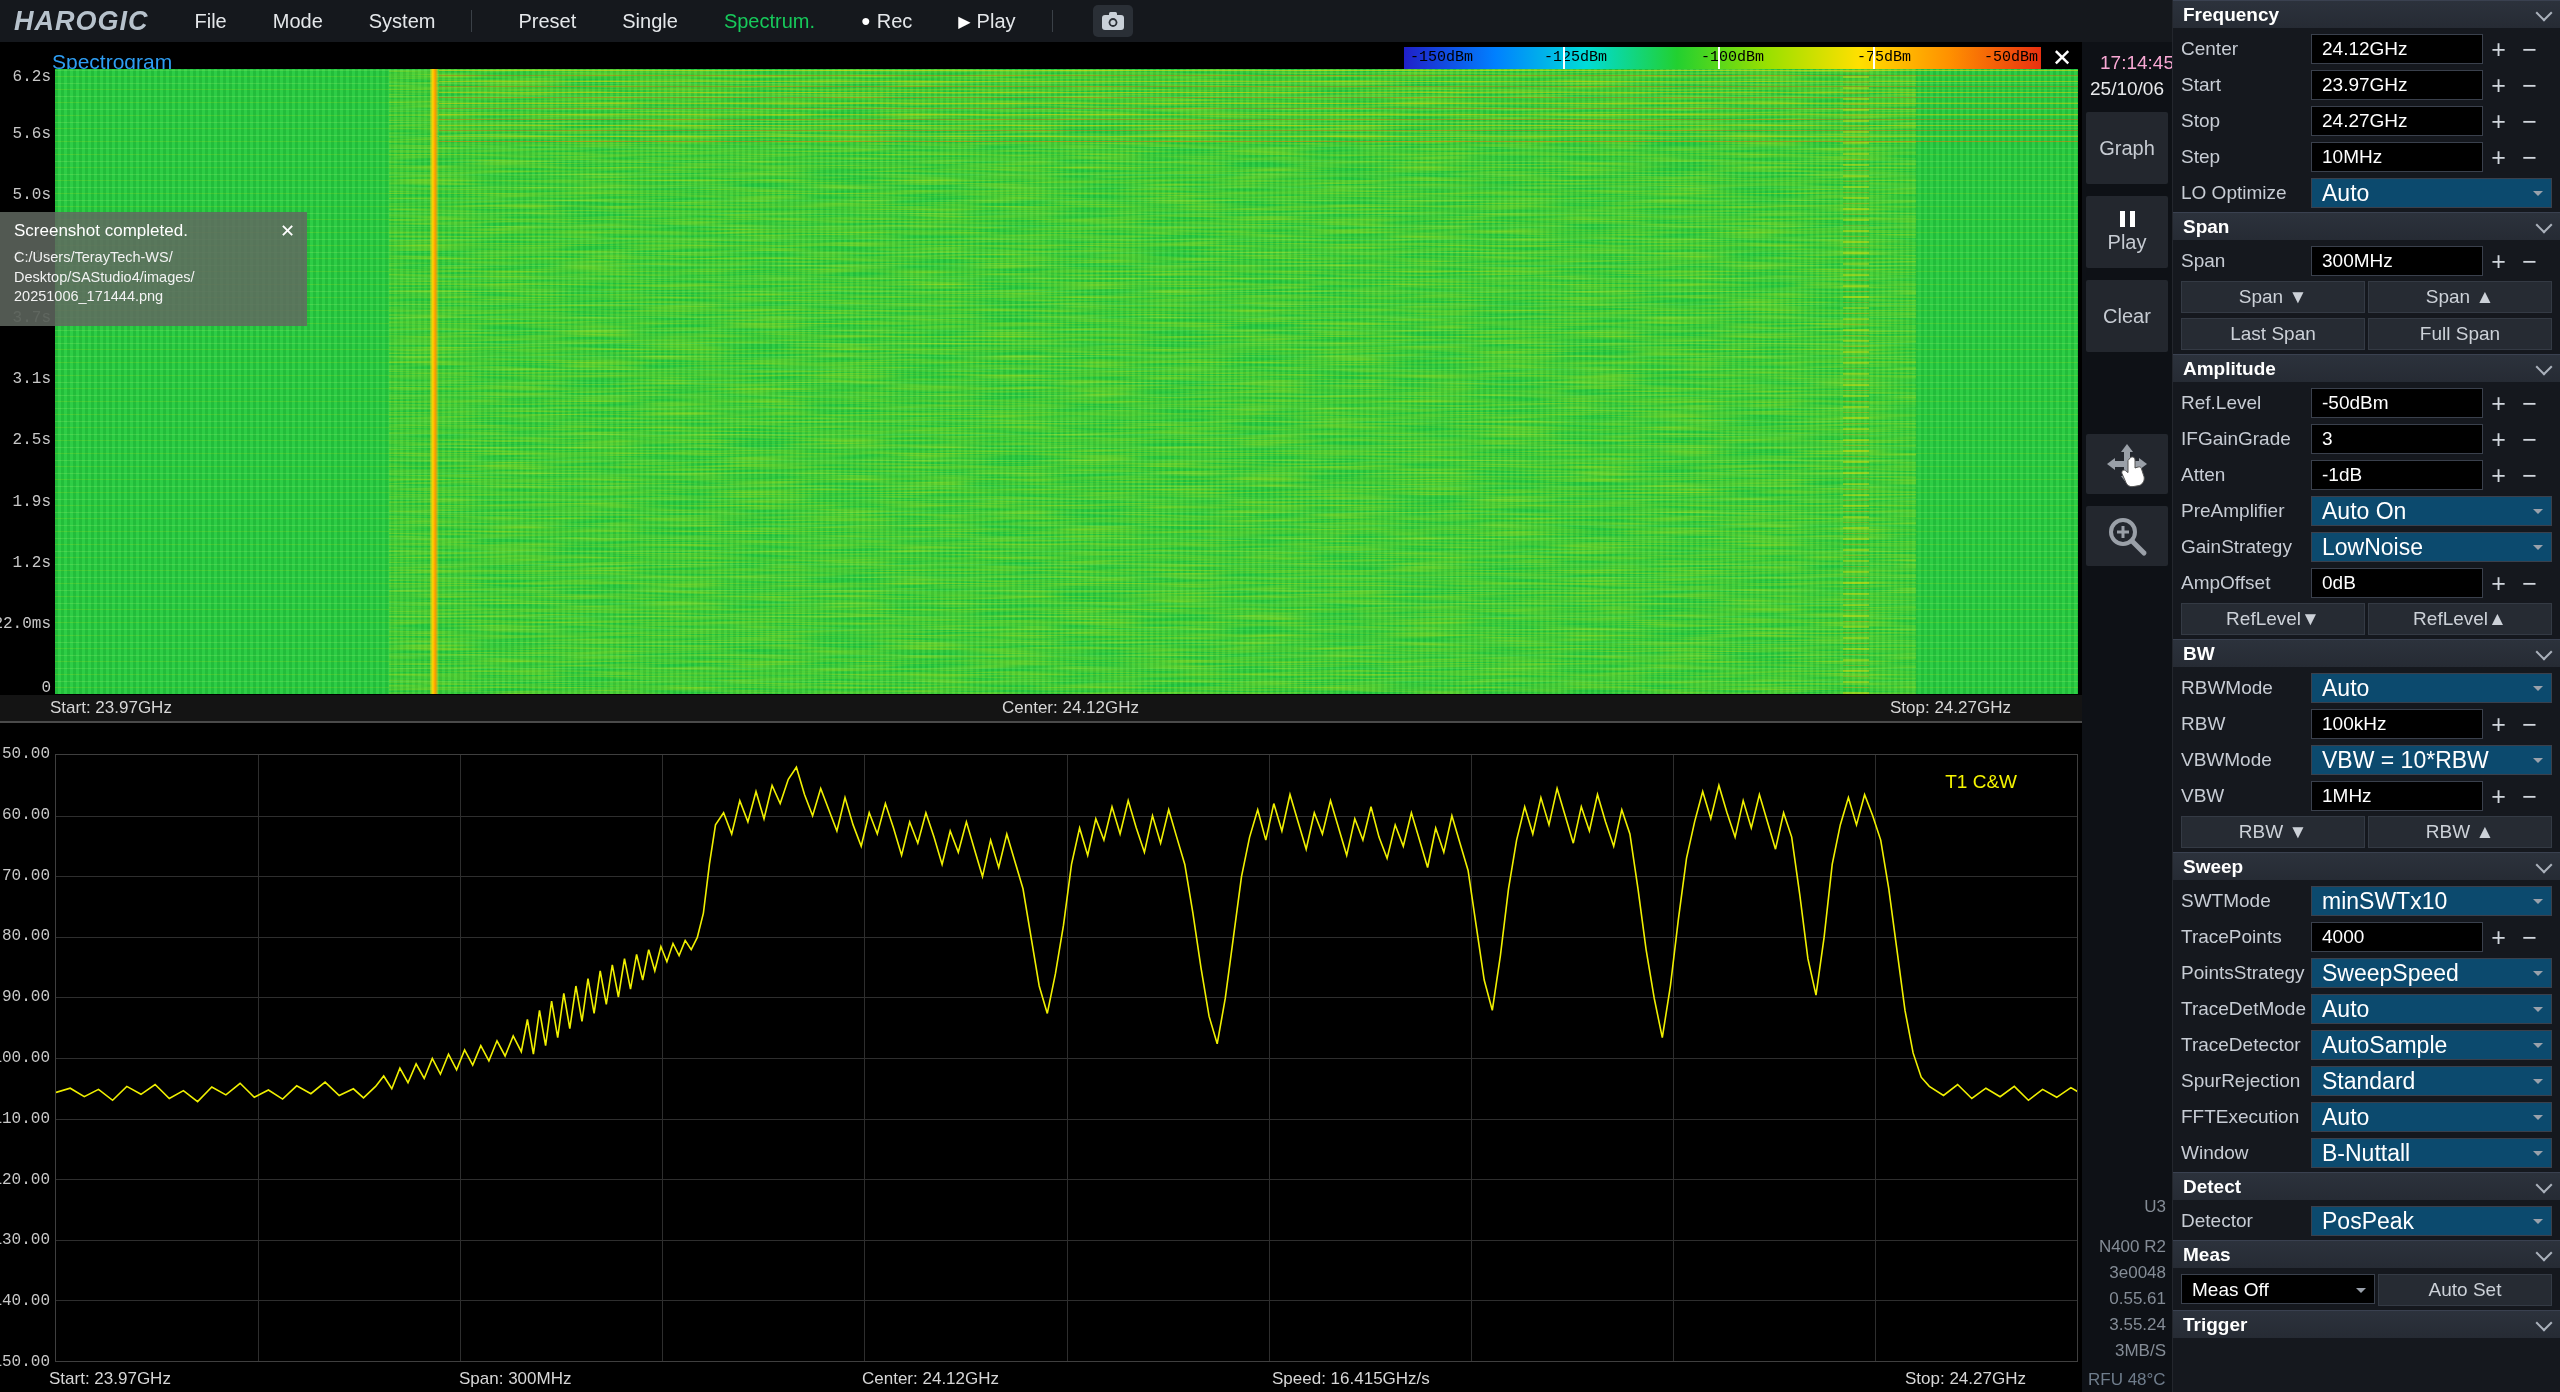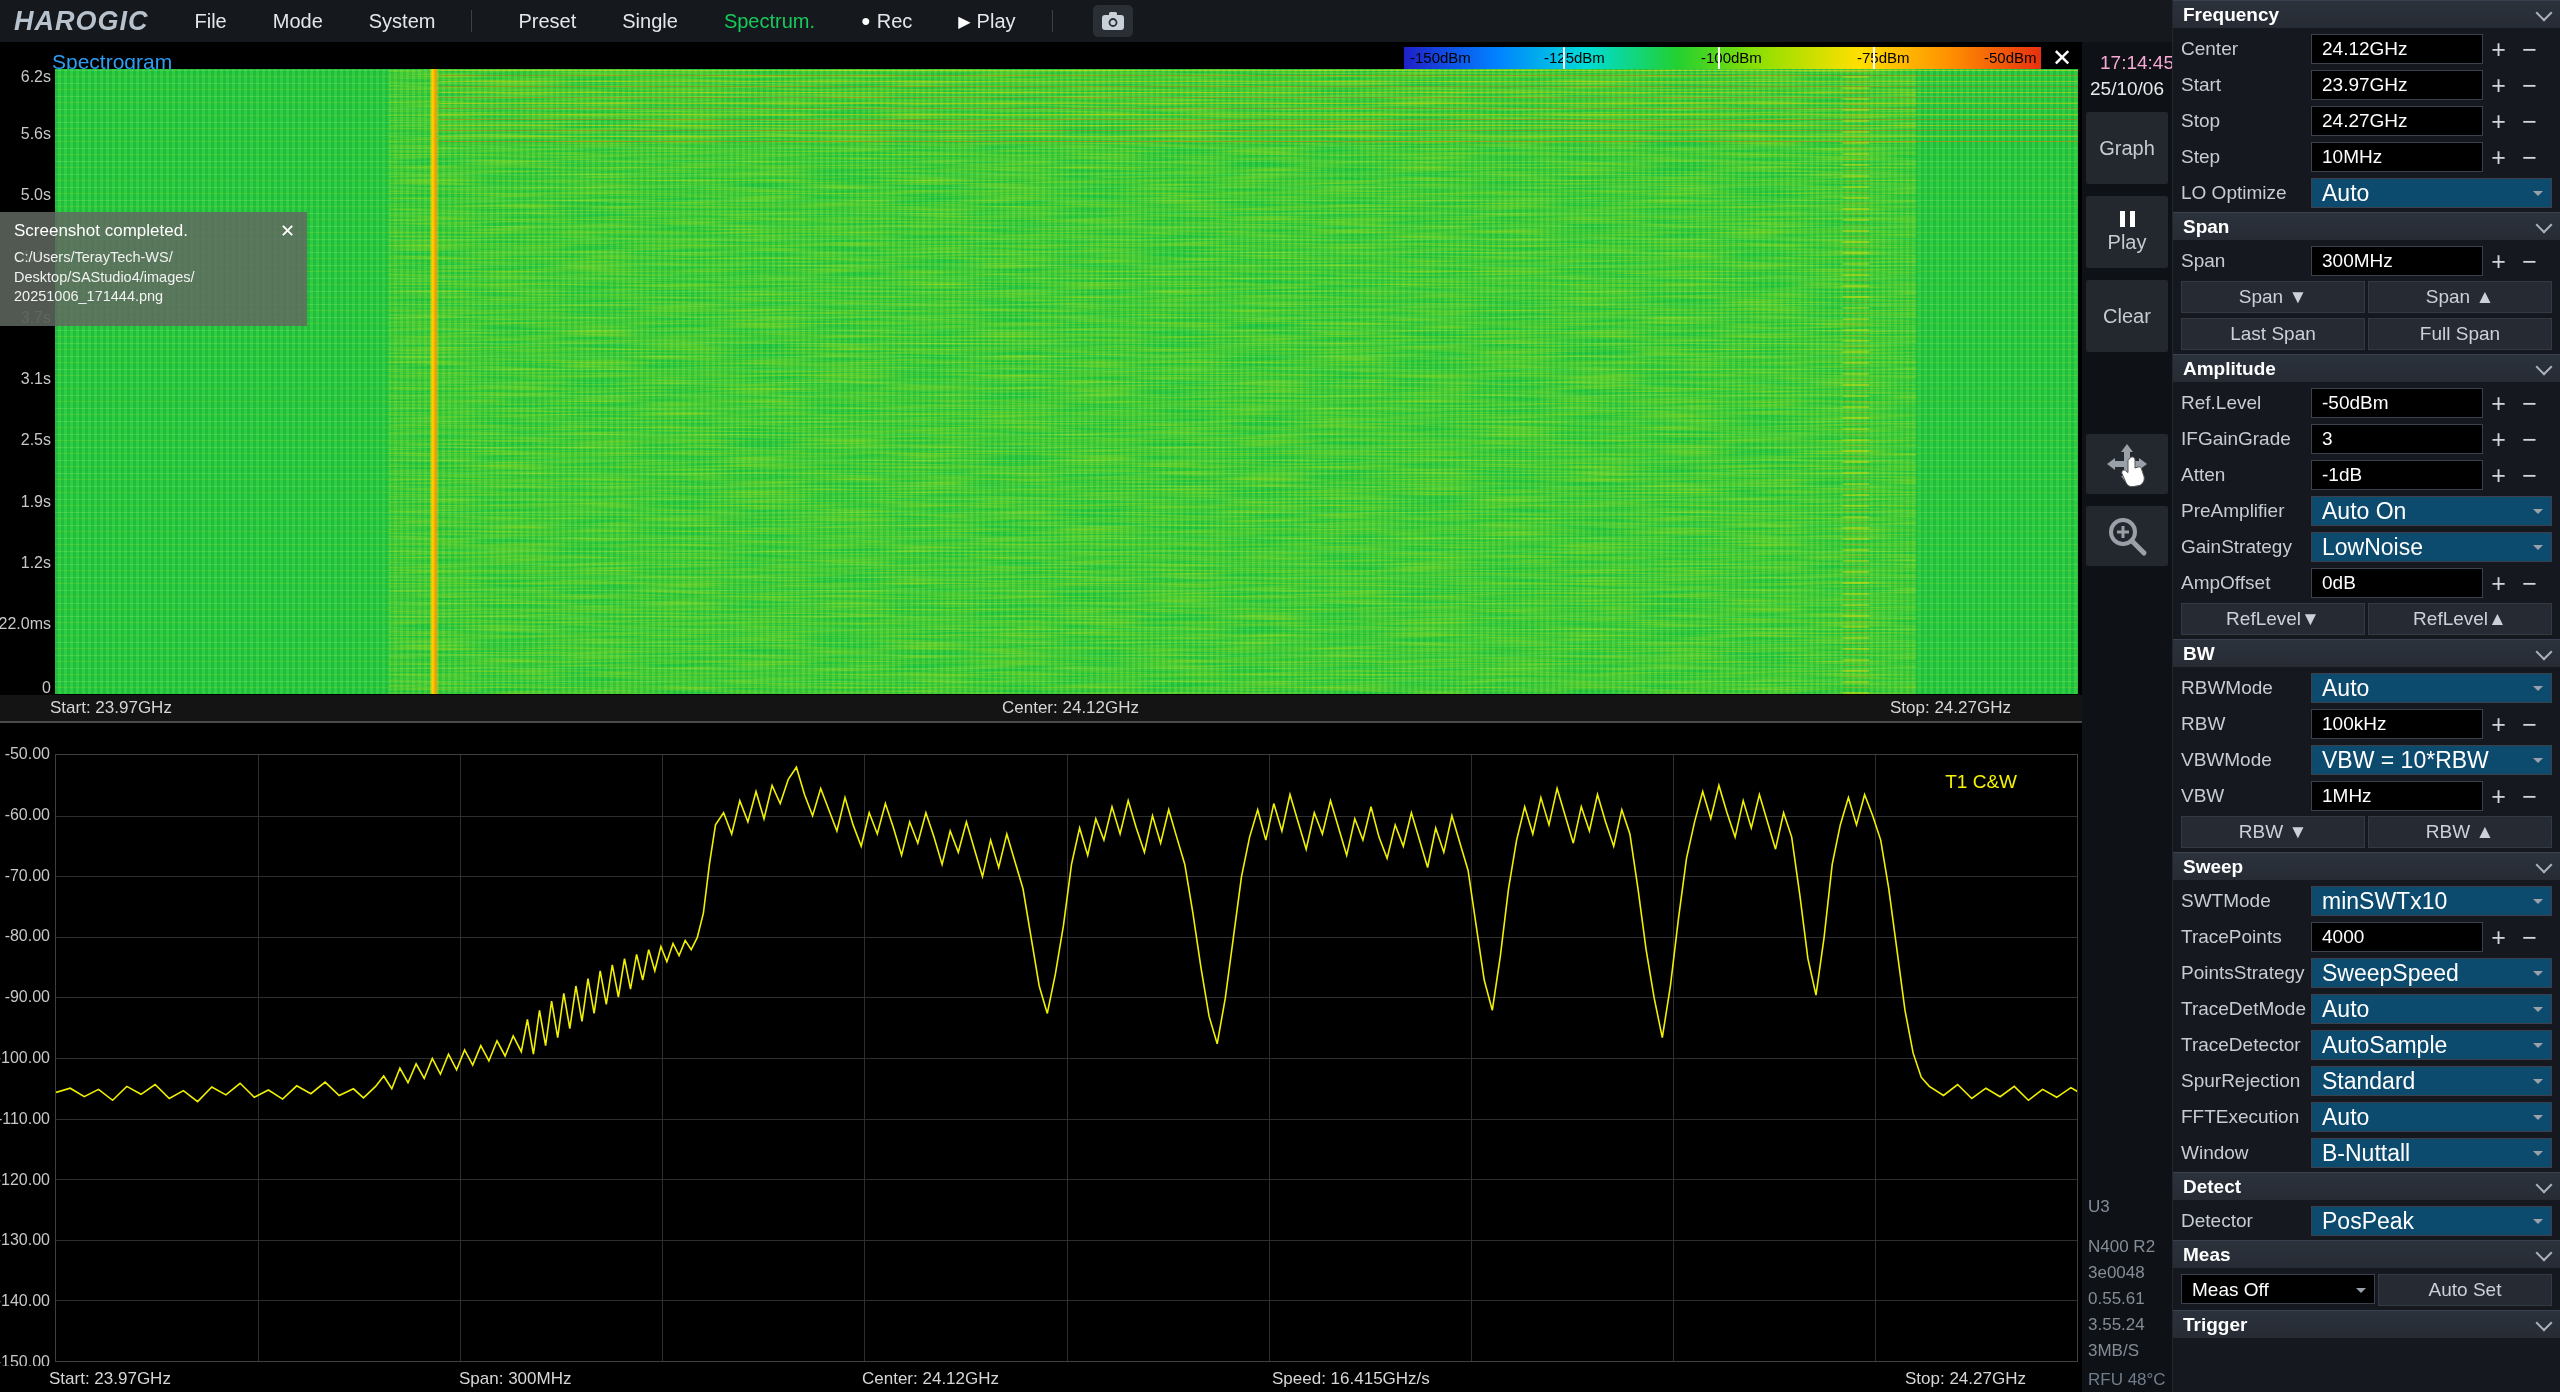--- a/index.html
+++ b/index.html
@@ -19,21 +19,21 @@
            display:flex;align-items:center;justify-content:center;}
   .win-controls{position:absolute;right:0;top:0;height:42px;display:flex;align-items:center;gap:40px;padding-right:26px;}
   .wc{width:26px;height:26px;display:flex;align-items:center;justify-content:center;color:#c9ced4;font-size:20px;}
   .wc .chev{width:14px;height:14px;border-right:2px solid #c9ced4;border-bottom:2px solid #c9ced4;
             transform:rotate(45deg) translate(-3px,-3px);}
   .wc .minbar{width:18px;height:2px;background:#c9ced4;}
   .wc .restore{width:13px;height:13px;border:2px solid #c9ced4;position:relative;background:#15181d;}
   .wc .restore:before{content:"";position:absolute;left:3px;top:-6px;width:12px;height:12px;border:2px solid #c9ced4;z-index:-1;}
   
   .main-left{position:absolute;left:0;top:42px;width:2082px;height:1350px;background:#000;}
-  .mono{font-family:Liberation Sans, sans-serif;}
+  .mono{font-family:Liberation Mono, monospace;}
   
   .sg-title{position:absolute;left:52px;top:8px;font-size:21px;color:#2e9df2;}
   .colorbar{position:absolute;left:1404px;top:5px;width:637px;height:22px;
             background:linear-gradient(to right,#2020c8,#0080ff,#00dcd8,#22d030,#9ae000,#ffe000,#ff9000,#e83010);}
   .cb-label{position:absolute;top:2px;font-size:15px;color:#000;}
   .cb-tick{position:absolute;top:0;width:2px;height:22px;background:#fff;}
   .sg-close{position:absolute;left:2048px;top:2px;width:28px;height:28px;color:#fff;font-size:24px;
             display:flex;align-items:center;justify-content:center;}
   
   .sg-plot{position:absolute;left:55px;top:27px;width:2023px;height:625px;background:#26c93f;overflow:hidden;}
@@ -81,21 +81,21 @@
   .sidestrip{position:absolute;left:2082px;top:42px;width:90px;height:1350px;background:#0e1116;}
   .ss-time{margin:10px 4px 0 18px;text-align:center;font-size:19px;color:#f9a8d4;}
   .ss-date{margin:4px 4px 0 4px;text-align:center;font-size:19px;color:#e8eaec;}
   .ss-btn{margin:12px 4px 0 4px;height:72px;background:#23272e;border-radius:2px;color:#c6cbd2;
           display:flex;flex-direction:column;align-items:center;justify-content:center;font-size:20px;gap:4px;}
   .pausebars{display:flex;gap:5px;}
   .pausebars i{display:block;width:5px;height:16px;background:#fff;}
   .ss-iconbtn{margin:12px 4px 0 4px;height:60px;background:#23272e;border-radius:2px;
               display:flex;align-items:center;justify-content:center;position:relative;}
   .ss-gap{height:70px;}
-  .ss-info{position:absolute;left:0;bottom:28px;width:100%;}
+  .ss-info{position:absolute;left:0;bottom:28px;width:100%;text-align:right;}
   .ss-info div{padding:3px 6px;font-size:17px;color:#848c96;}
   .ss-info .u3{margin-bottom:14px;}
   .ss-temp{position:absolute;left:0;bottom:2px;width:100%;padding-left:6px;font-size:17px;color:#6f7d8c;}
   .cursor-hand{position:absolute;left:34px;top:22px;z-index:9;}
   
   .panel{position:absolute;left:2172px;top:0;width:388px;height:1392px;background:#15181e;
          border-left:1px solid #23262d;box-sizing:border-box;display:flex;flex-direction:column;}
   .sec-h{flex:0 0 27px;display:flex;align-items:center;justify-content:space-between;padding:0 10px;
          background:linear-gradient(#2c323c,#262b34);border-top:1px solid #3a4150;margin-top:4px;}
   .sec-h:first-child{margin-top:0;}

